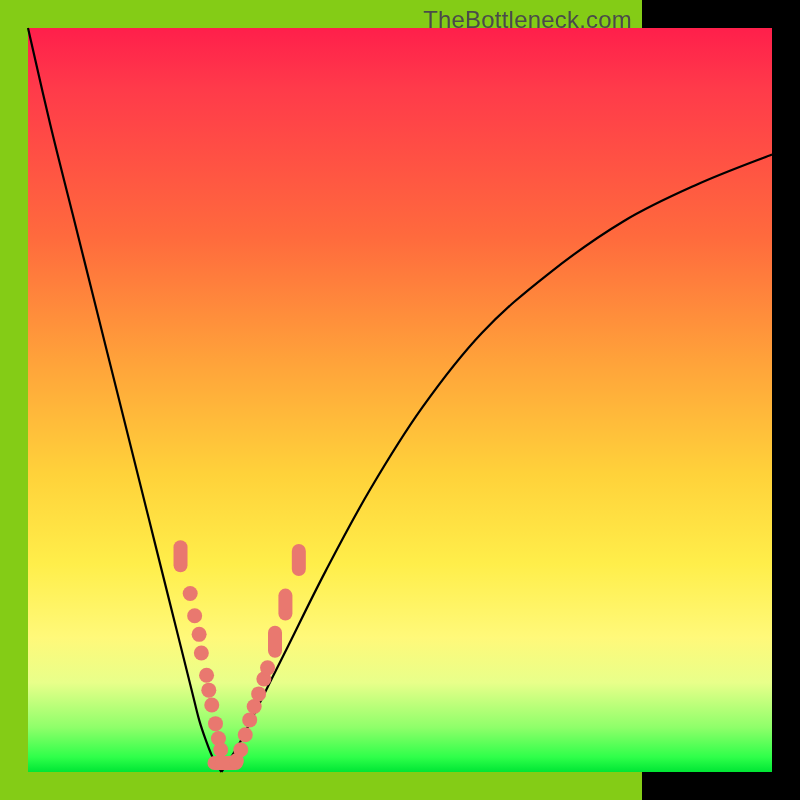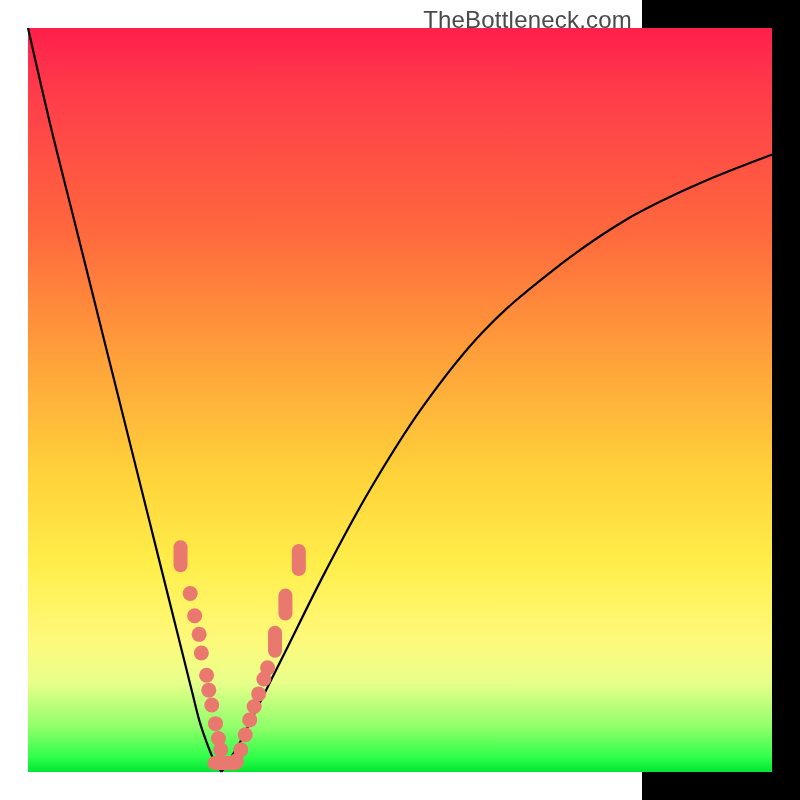--- a/index.html
+++ b/index.html
@@ -10,21 +10,21 @@
     overflow: hidden;
     background: #000;
     font-family: Arial, Helvetica, sans-serif;
   }
   .frame {
     position: absolute;
     left: 0;
     top: 0;
     width: 642px;
     height: 800px;
-    background: #ffffff;
+    background: #84cc16;
   }
   .plot {
     position: absolute;
     left: 28px;
     top: 28px;
     width: 744px;
     height: 744px;
     
     background: linear-gradient(
       to bottom,

